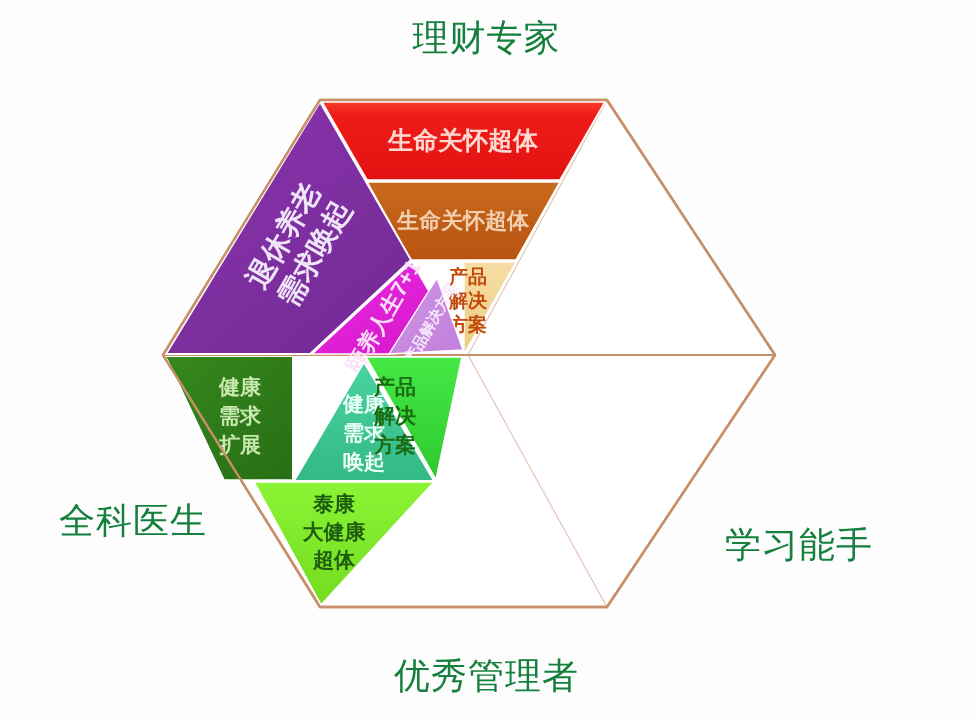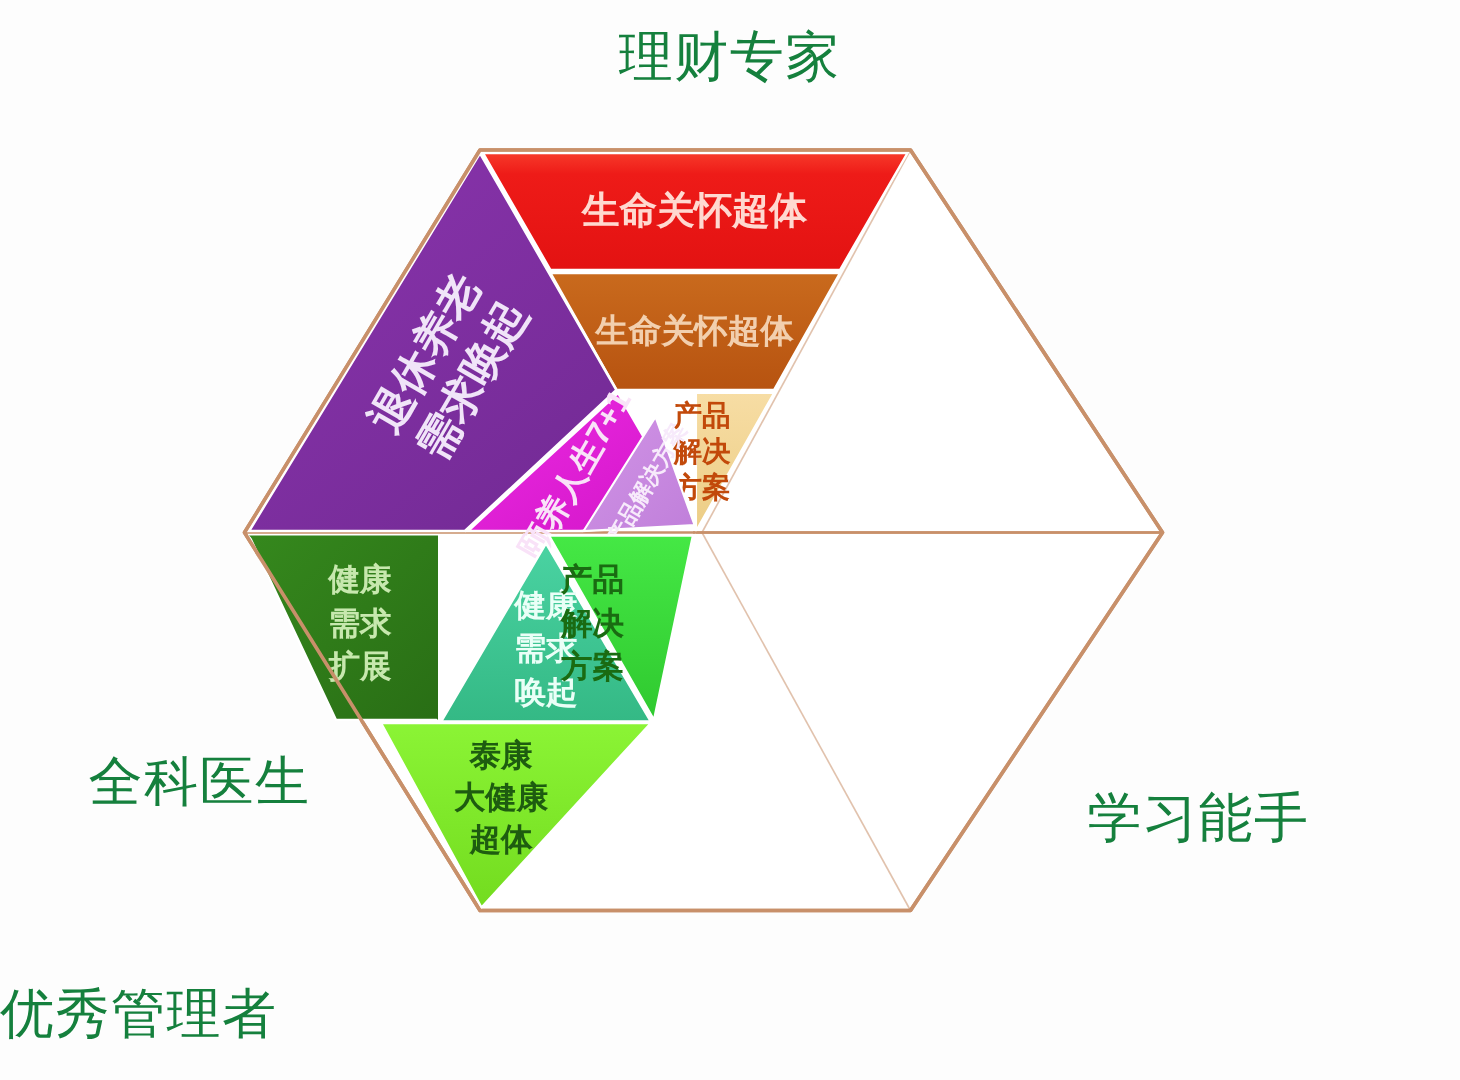--- a/index.html
+++ b/index.html
@@ -17,21 +17,21 @@
   .corner-label{
     position:absolute;
     font-size:36px;
     font-weight:400;
     color:#15803d;
     letter-spacing:1px;
     white-space:nowrap;
     font-family:"Liberation Sans","DejaVu Sans",sans-serif;
   }
   #lbl-top{left:0;right:0;top:14px;text-align:center;}
-  #lbl-bottom{left:0;right:0;top:652px;}
+  #lbl-bottom{left:0;right:0;top:652px;text-align:center;}
   #lbl-upper-left{left:32px;top:176px;}
   #lbl-upper-right{left:757px;top:205px;}
   #lbl-lower-left{left:30px;top:497px;margin-left:29px;}
   #lbl-lower-right{left:725px;top:497px;margin-top:24px;}
 
   .seg-text{
     font-family:"Liberation Sans","DejaVu Sans",sans-serif;
     font-weight:bold;
     dominant-baseline:middle;
     text-anchor:middle;

